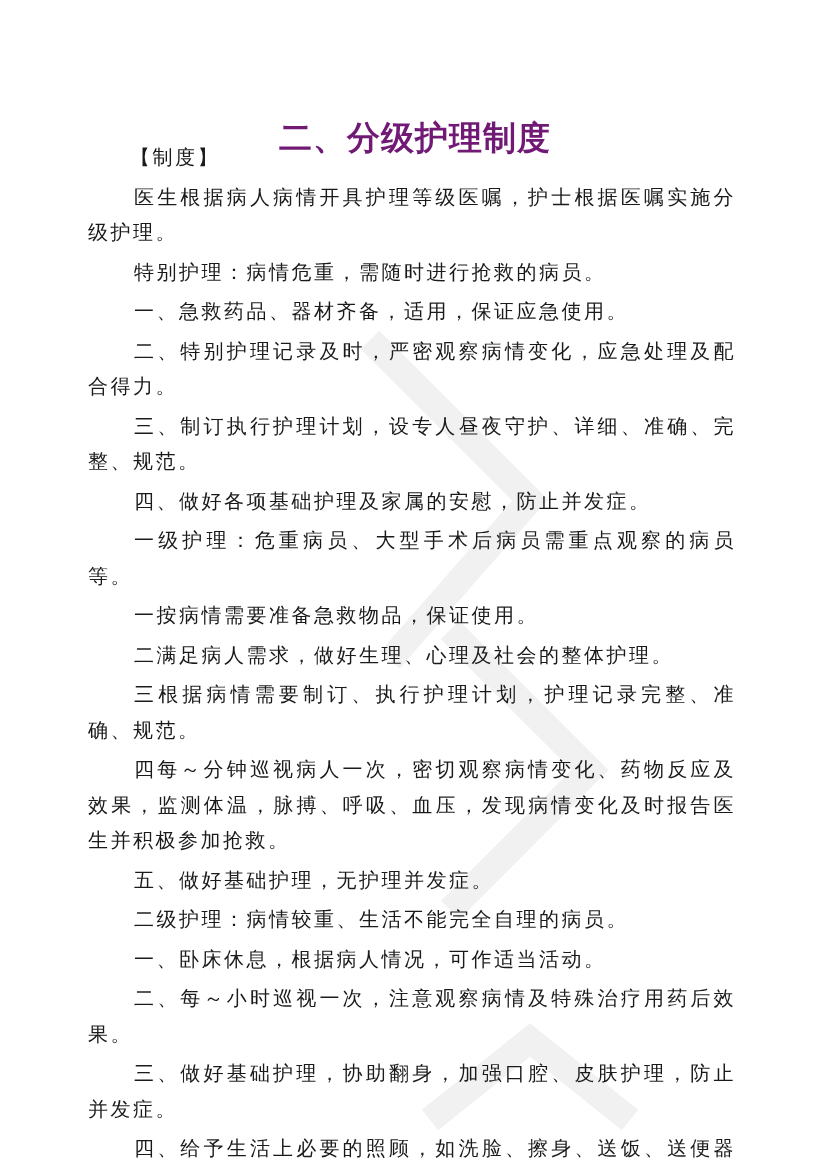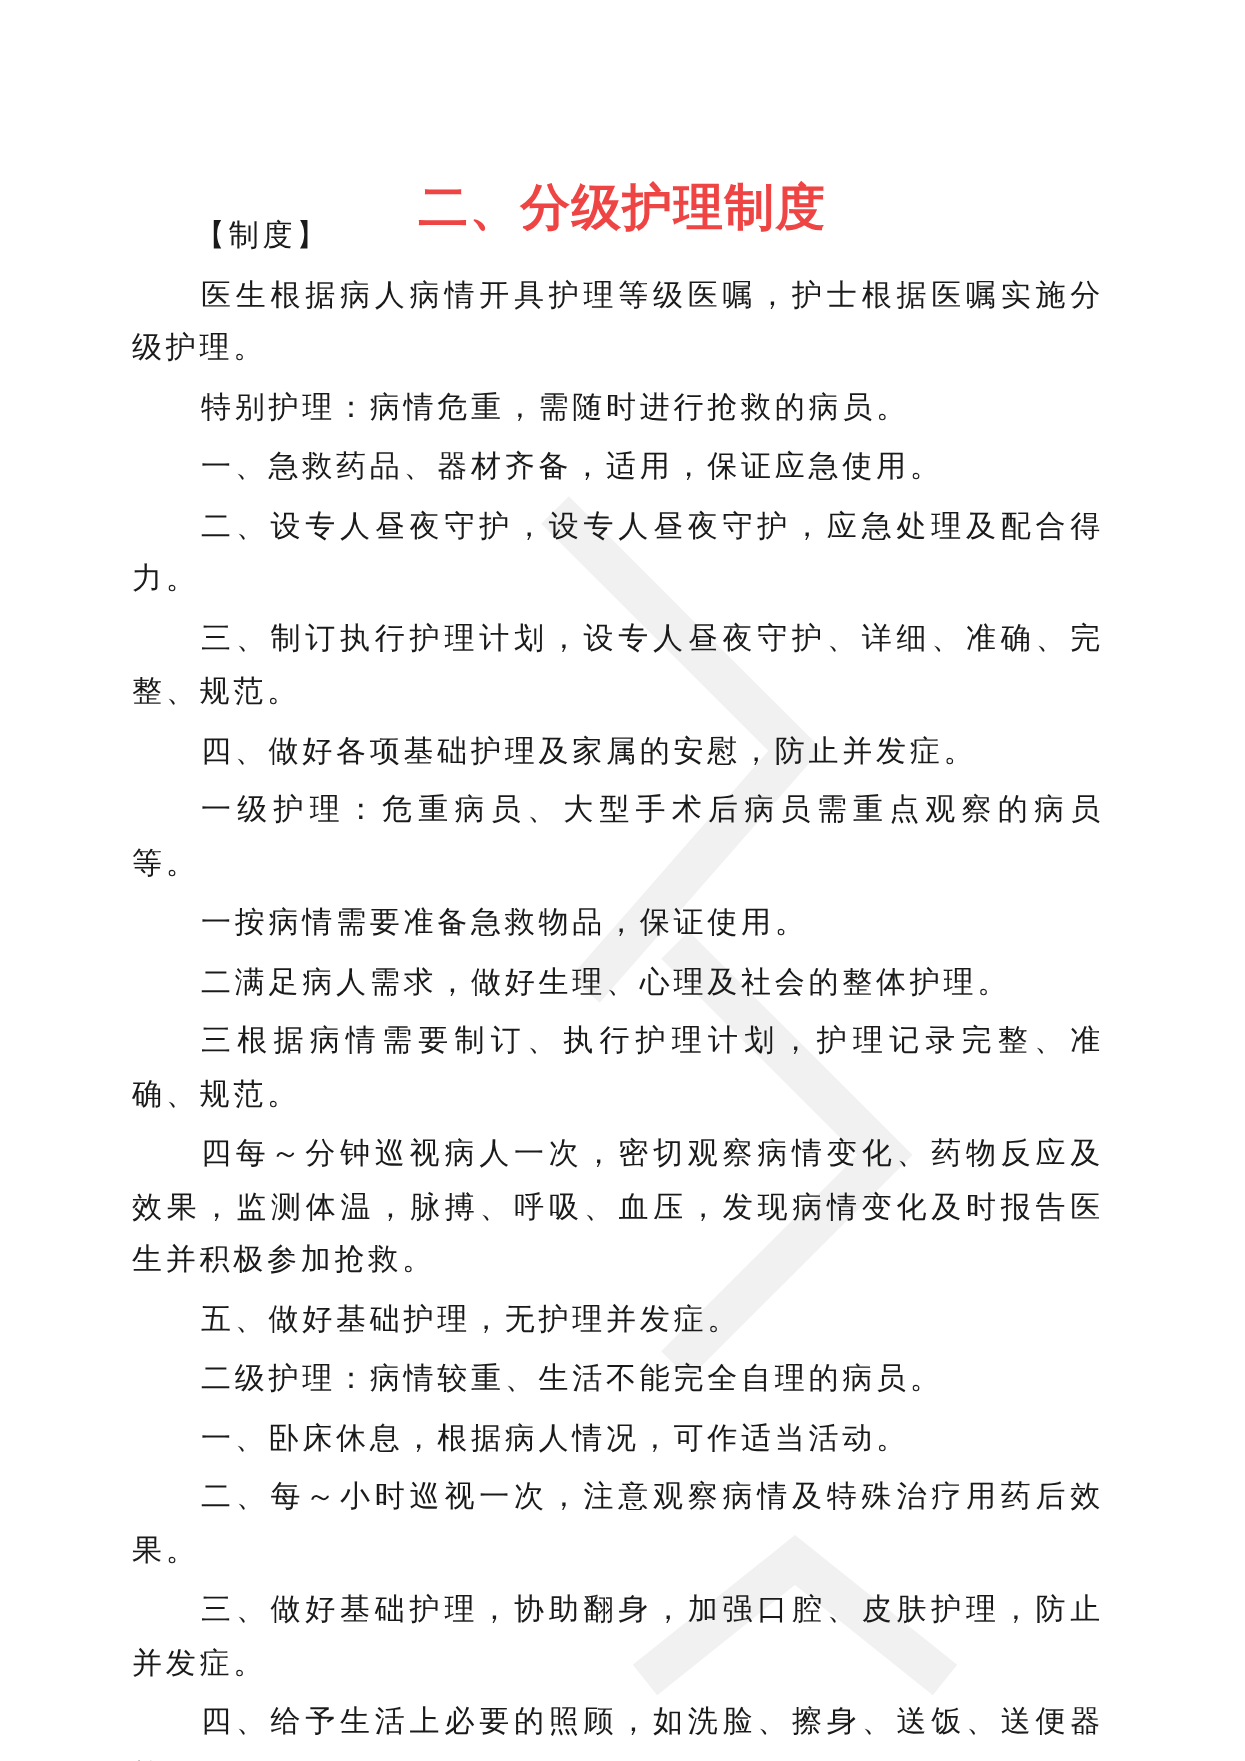--- a/index.html
+++ b/index.html
@@ -11,21 +11,21 @@
   .watermark {
     position: absolute; left: 330px; top: 300px; width: 320px; height: 900px;
     pointer-events: none;
   }
   .title {
     position: absolute; left: 0; width: 830px; top: 96px;
     text-align: center;
     font-family: "DejaVu Sans", sans-serif;
     font-weight: bold;
     font-size: 33px;
-    color: #ef4444;
+    color: #701a75;
     letter-spacing: 1px;
     line-height: 40px;
     box-sizing: border-box;
   }
   .body {
     position: absolute; left: 84px; top: 140px; width: 656px;
     font-family: Liberation Sans, sans-serif;
     font-size: 20px;
     line-height: 35.5px;
     letter-spacing: 2.5px;
@@ -48,21 +48,21 @@
     </g>
   </svg>
 
   <h1 class="title">二、分级护理制度</h1>
 
   <div class="body">
     <p class="label">【制度】</p>
     <p class="para">医生根据病人病情开具护理等级医嘱，护士根据医嘱实施分级护理。</p>
     <p class="para">特别护理：病情危重，需随时进行抢救的病员。</p>
     <p class="para">一、急救药品、器材齐备，适用，保证应急使用。</p>
-    <p class="para">二、设专人昼夜守护，设专人昼夜守护，应急处理及配合得力。</p>
+    <p class="para">二、特别护理记录及时，严密观察病情变化，应急处理及配合得力。</p>
     <p class="para">三、制订执行护理计划，设专人昼夜守护、详细、准确、完整、规范。</p>
     <p class="para">四、做好各项基础护理及家属的安慰，防止并发症。</p>
     <p class="para">一级护理：危重病员、大型手术后病员需重点观察的病员等。</p>
     <p class="para">一按病情需要准备急救物品，保证使用。</p>
     <p class="para">二满足病人需求，做好生理、心理及社会的整体护理。</p>
     <p class="para">三根据病情需要制订、执行护理计划，护理记录完整、准确、规范。</p>
     <p class="para">四每～分钟巡视病人一次，密切观察病情变化、药物反应及效果，监测体温，脉搏、呼吸、血压，发现病情变化及时报告医生并积极参加抢救。</p>
     <p class="para">五、做好基础护理，无护理并发症。</p>
     <p class="para">二级护理：病情较重、生活不能完全自理的病员。</p>
     <p class="para">一、卧床休息，根据病人情况，可作适当活动。</p>

